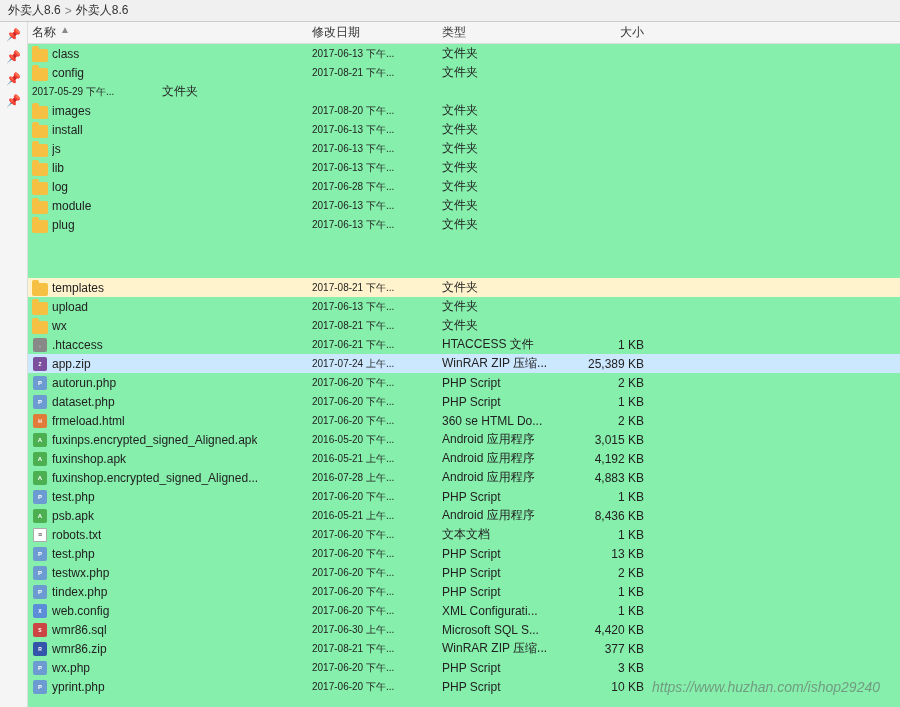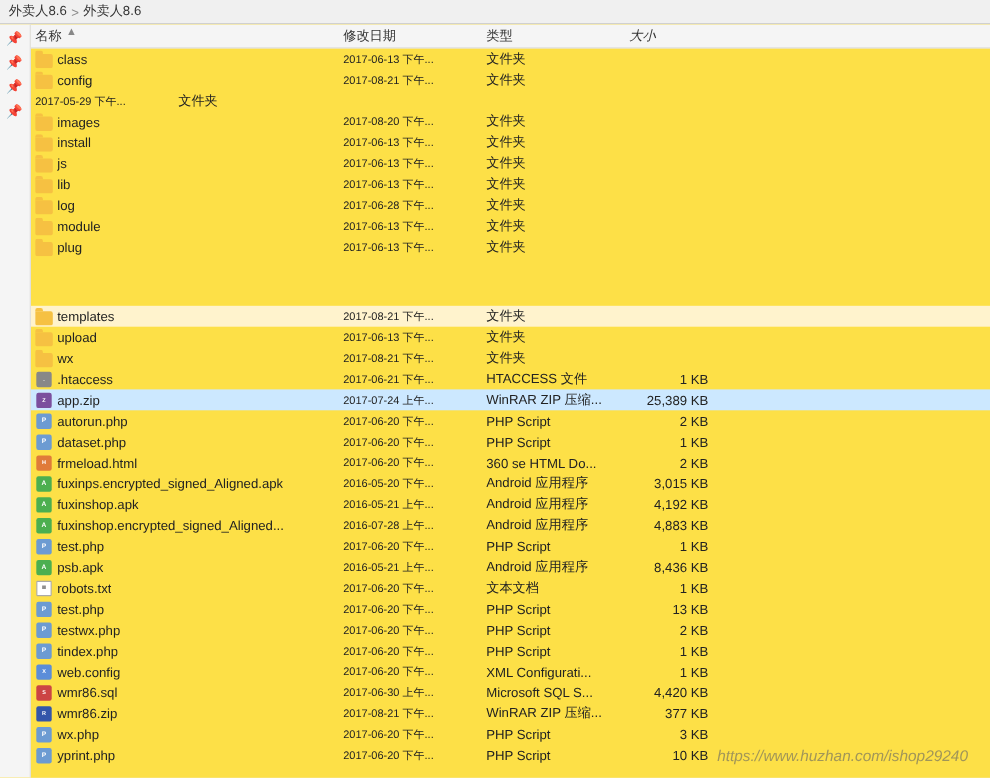--- a/index.html
+++ b/index.html
@@ -8,21 +8,21 @@
       font-size: 12px;
       background: #f0f0f0;
       color: #222;
       width: 900px;
       height: 707px;
       overflow: hidden;
     }
     .window {
       width: 900px;
       height: 707px;
-      background: #fde047;
+      background: #86efac;
       display: flex;
       flex-direction: column;
     }
     
     .titlebar {
       height: 22px;
       background: #f0f0f0;
       border-bottom: 1px solid #ccc;
       display: flex;
       align-items: center;
@@ -72,21 +72,21 @@
       display: flex;
       align-items: center;
       border-bottom: 1px solid #ddd;
       background: #f5f5f5;
       height: 22px;
       padding: 0 4px;
     }
     .col-name { width: 280px; font-size: 12px; color: #333; display: flex; align-items: flex-start; gap: 4px; }
     .col-date { width: 130px; font-size: 12px; color: #333; }
     .col-type { width: 130px; font-size: 12px; color: #333; }
-    .col-size { width: 80px; font-size: 12px; color: #333; padding-right: 8px; font-style: italic; }
+    .col-size { width: 80px; font-size: 12px; color: #333; text-align: right; padding-right: 8px; }
     .sort-arrow { color: #888; font-size: 10px; }
 
     
     .file-list {
       flex: 1;
       overflow-y: auto;
       overflow-x: hidden;
     }
     .file-row {
       display: flex;

